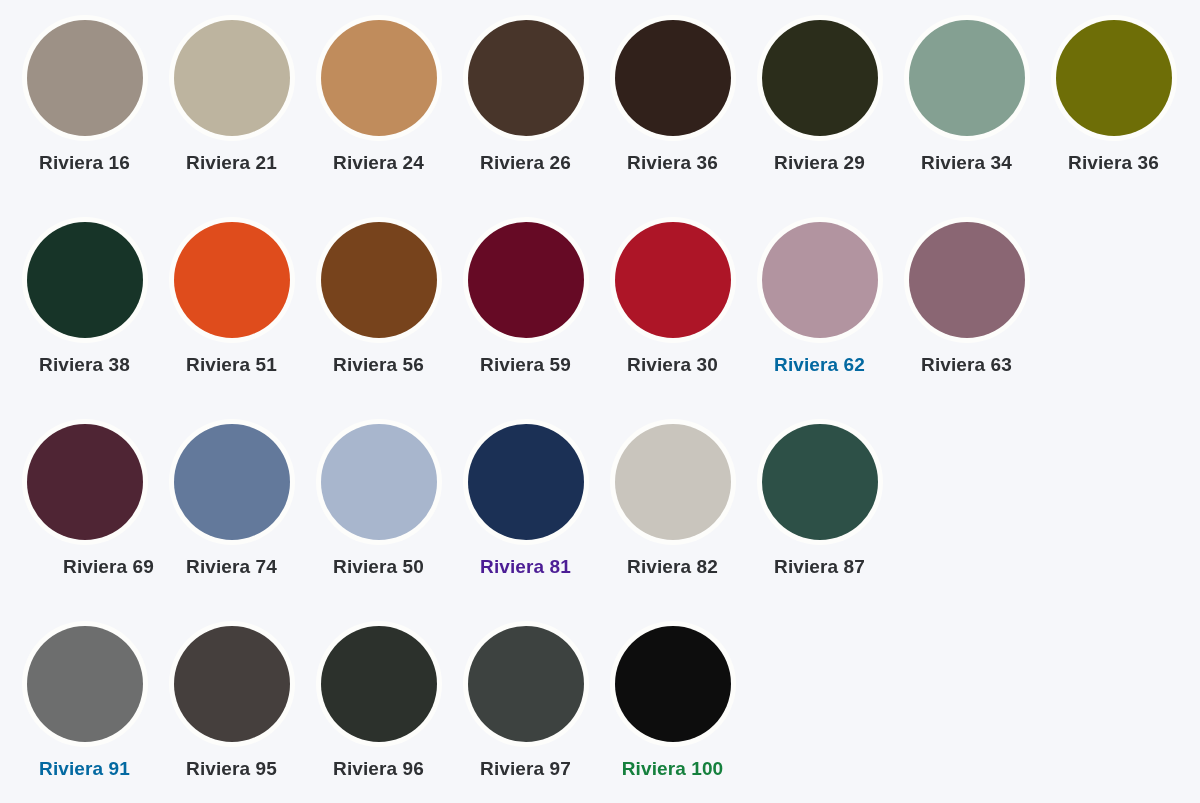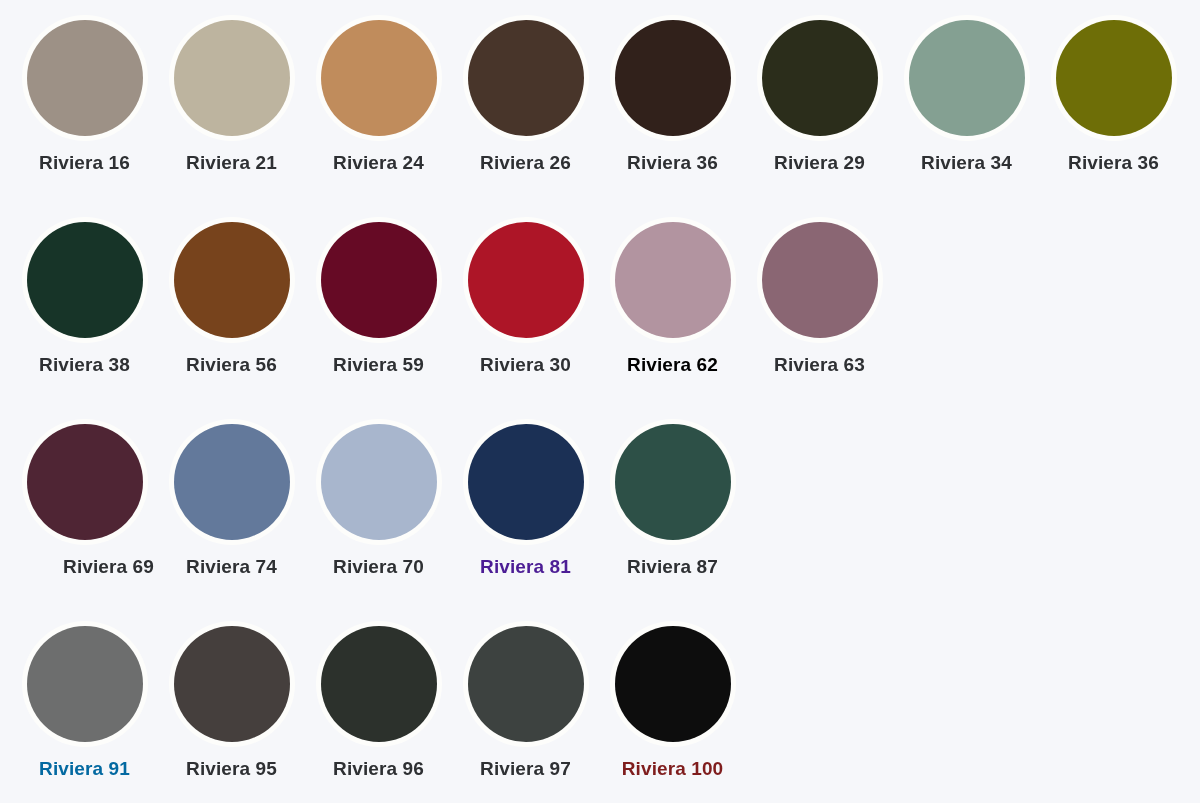--- a/index.html
+++ b/index.html
@@ -128,41 +128,47 @@
     </div>
     <div class="swatch-row">
       <div class="swatch-cell">
         <div class="swatch-disc-wrap" style="background: rgb(253, 253, 251);">
           <div class="swatch-disc" title="#173428" style="background: rgb(23, 52, 40);"></div>
         </div>
         <div class="swatch-label" style="color: rgb(46, 48, 51);">Riviera 38</div>
       </div>
       <div class="swatch-cell">
         <div class="swatch-disc-wrap" style="background: rgb(253, 253, 251);">
+          <div class="swatch-disc" title="#df4c1c" style="background: rgb(223, 76, 28);"></div>
+        </div>
+        <div class="swatch-label" style="color: rgb(46, 48, 51);">Riviera 51</div>
+      </div>
+      <div class="swatch-cell">
+        <div class="swatch-disc-wrap" style="background: rgb(253, 253, 251);">
           <div class="swatch-disc" title="#77431c" style="background: rgb(119, 67, 28);"></div>
         </div>
         <div class="swatch-label" style="color: rgb(46, 48, 51);">Riviera 56</div>
       </div>
       <div class="swatch-cell">
         <div class="swatch-disc-wrap" style="background: rgb(253, 253, 251);">
           <div class="swatch-disc" title="#660a25" style="background: rgb(102, 10, 37);"></div>
         </div>
         <div class="swatch-label" style="color: rgb(46, 48, 51);">Riviera 59</div>
       </div>
       <div class="swatch-cell">
         <div class="swatch-disc-wrap" style="background: rgb(253, 253, 251);">
           <div class="swatch-disc" title="#ad1527" style="background: rgb(173, 21, 39);"></div>
         </div>
         <div class="swatch-label" style="color: rgb(46, 48, 51);">Riviera 30</div>
       </div>
       <div class="swatch-cell">
         <div class="swatch-disc-wrap" style="background: rgb(253, 253, 251);">
           <div class="swatch-disc" title="#b294a0" style="background: rgb(178, 148, 160);"></div>
         </div>
-        <div class="swatch-label" style="color: #000000;">Riviera 62</div>
+        <div class="swatch-label" style="color: #0369a1;">Riviera 62</div>
       </div>
       <div class="swatch-cell">
         <div class="swatch-disc-wrap" style="background: rgb(253, 253, 251);">
           <div class="swatch-disc" title="#8a6673" style="background: rgb(138, 102, 115);"></div>
         </div>
         <div class="swatch-label" style="color: rgb(46, 48, 51);">Riviera 63</div>
       </div>
     </div>
     <div class="swatch-row">
       <div class="swatch-cell">
@@ -174,30 +180,36 @@
       <div class="swatch-cell">
         <div class="swatch-disc-wrap" style="background: rgb(253, 253, 251);">
           <div class="swatch-disc" title="#63799b" style="background: rgb(99, 121, 155);"></div>
         </div>
         <div class="swatch-label" style="color: rgb(46, 48, 51);">Riviera 74</div>
       </div>
       <div class="swatch-cell">
         <div class="swatch-disc-wrap" style="background: rgb(253, 253, 251);">
           <div class="swatch-disc" title="#a8b6cd" style="background: rgb(168, 182, 205);"></div>
         </div>
-        <div class="swatch-label" style="color: rgb(46, 48, 51);">Riviera 70</div>
+        <div class="swatch-label" style="color: rgb(46, 48, 51);">Riviera 50</div>
       </div>
       <div class="swatch-cell">
         <div class="swatch-disc-wrap" style="background: rgb(253, 253, 251);">
           <div class="swatch-disc" title="#1b3055" style="background: rgb(27, 48, 85);"></div>
         </div>
         <div class="swatch-label" style="color: #4c1d95;">Riviera 81</div>
       </div>
       <div class="swatch-cell">
         <div class="swatch-disc-wrap" style="background: rgb(253, 253, 251);">
+          <div class="swatch-disc" title="#c9c5bd" style="background: rgb(201, 197, 189);"></div>
+        </div>
+        <div class="swatch-label" style="color: rgb(46, 48, 51);">Riviera 82</div>
+      </div>
+      <div class="swatch-cell">
+        <div class="swatch-disc-wrap" style="background: rgb(253, 253, 251);">
           <div class="swatch-disc" title="#2d5047" style="background: rgb(45, 80, 71);"></div>
         </div>
         <div class="swatch-label" style="color: rgb(46, 48, 51);">Riviera 87</div>
       </div>
     </div>
     <div class="swatch-row">
       <div class="swatch-cell">
         <div class="swatch-disc-wrap" style="background: rgb(253, 253, 251);">
           <div class="swatch-disc" title="#6d6e6e" style="background: rgb(109, 110, 110);"></div>
         </div>
@@ -218,16 +230,16 @@
       <div class="swatch-cell">
         <div class="swatch-disc-wrap" style="background: rgb(253, 253, 251);">
           <div class="swatch-disc" title="#3d4240" style="background: rgb(61, 66, 64);"></div>
         </div>
         <div class="swatch-label" style="color: rgb(46, 48, 51);">Riviera 97</div>
       </div>
       <div class="swatch-cell">
         <div class="swatch-disc-wrap" style="background: rgb(253, 253, 251);">
           <div class="swatch-disc" title="#0d0d0d" style="background: rgb(13, 13, 13);"></div>
         </div>
-        <div class="swatch-label" style="color: #7f1d1d;">Riviera 100</div>
+        <div class="swatch-label" style="color: #15803d;">Riviera 100</div>
       </div>
     </div>
   </div>
 
 </body></html>

